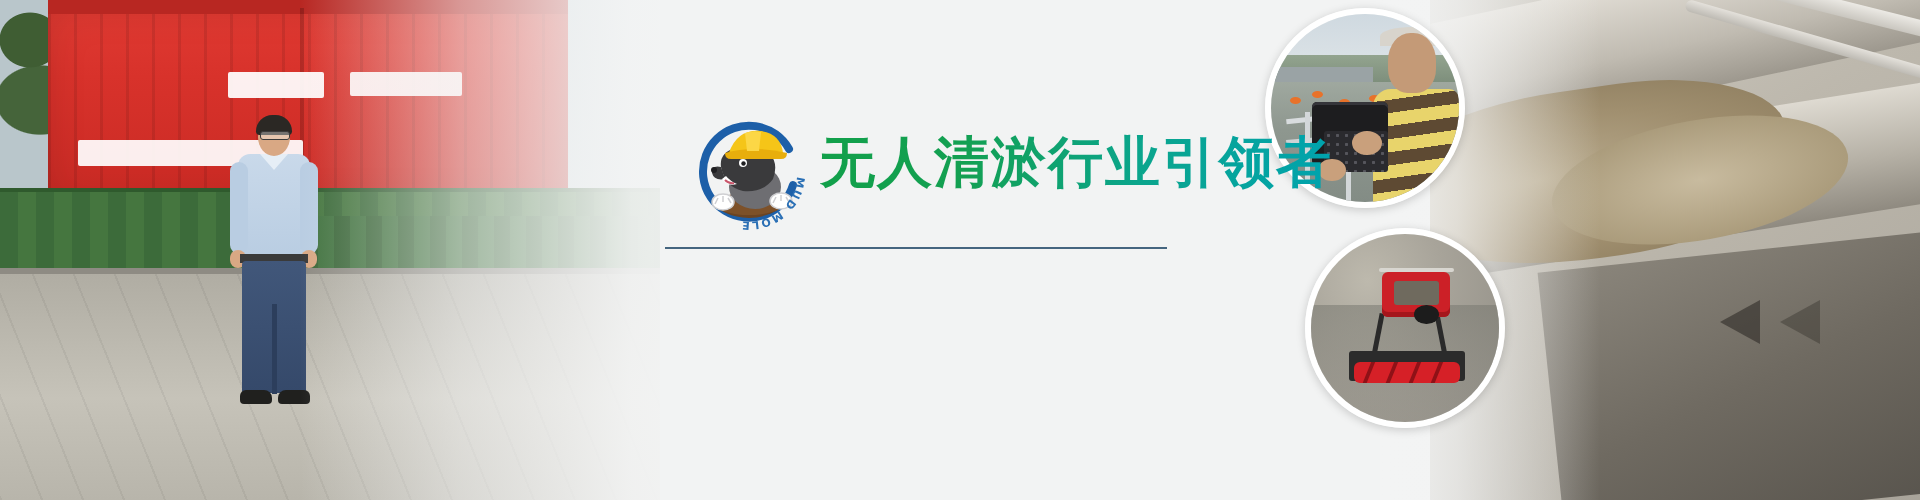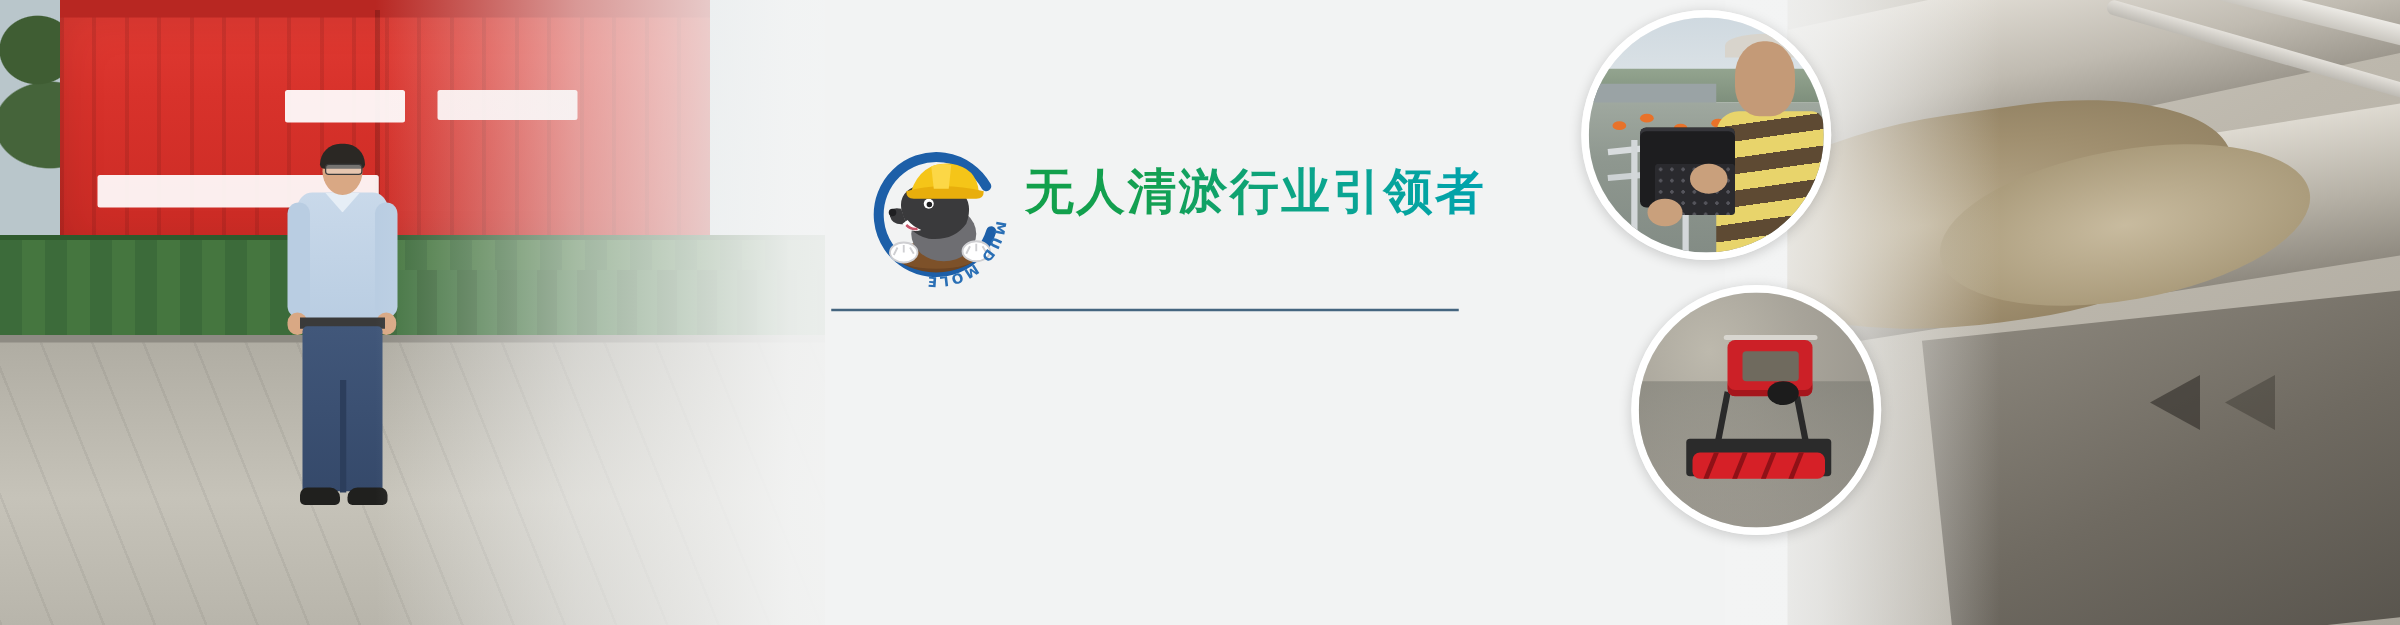--- a/index.html
+++ b/index.html
@@ -145,21 +145,21 @@
   .dr-flight{position:absolute;top:68%;width:4px;height:11%;background:#8f1117;transform:skewX(-22deg);}
 
   
   .center{position:absolute;left:660px;top:0;width:620px;height:500px;}
 
   .logo{position:absolute;left:25px;top:105px;width:128px;height:128px;}
   .logo svg{width:128px;height:128px;display:block;}
 
   .headline{position:absolute;left:160px;top:126px;white-space:nowrap;
       font-family:"DejaVu Sans","Liberation Sans",sans-serif;
-      font-size:39px;font-weight:bold;letter-spacing:2px;
+      font-size:55px;font-weight:bold;letter-spacing:2px;
       background:linear-gradient(90deg,#12a04a 0%,#13a052 28%,#0ba58c 62%,#00a3ae 100%);
       -webkit-background-clip:text;background-clip:text;color:transparent;
       -webkit-text-fill-color:transparent;}
 
   .divider{position:absolute;left:5px;top:247px;width:502px;height:2px;background:#45657f;}
 </style>
 </head>
 <body>
 
 <div id="banner">

